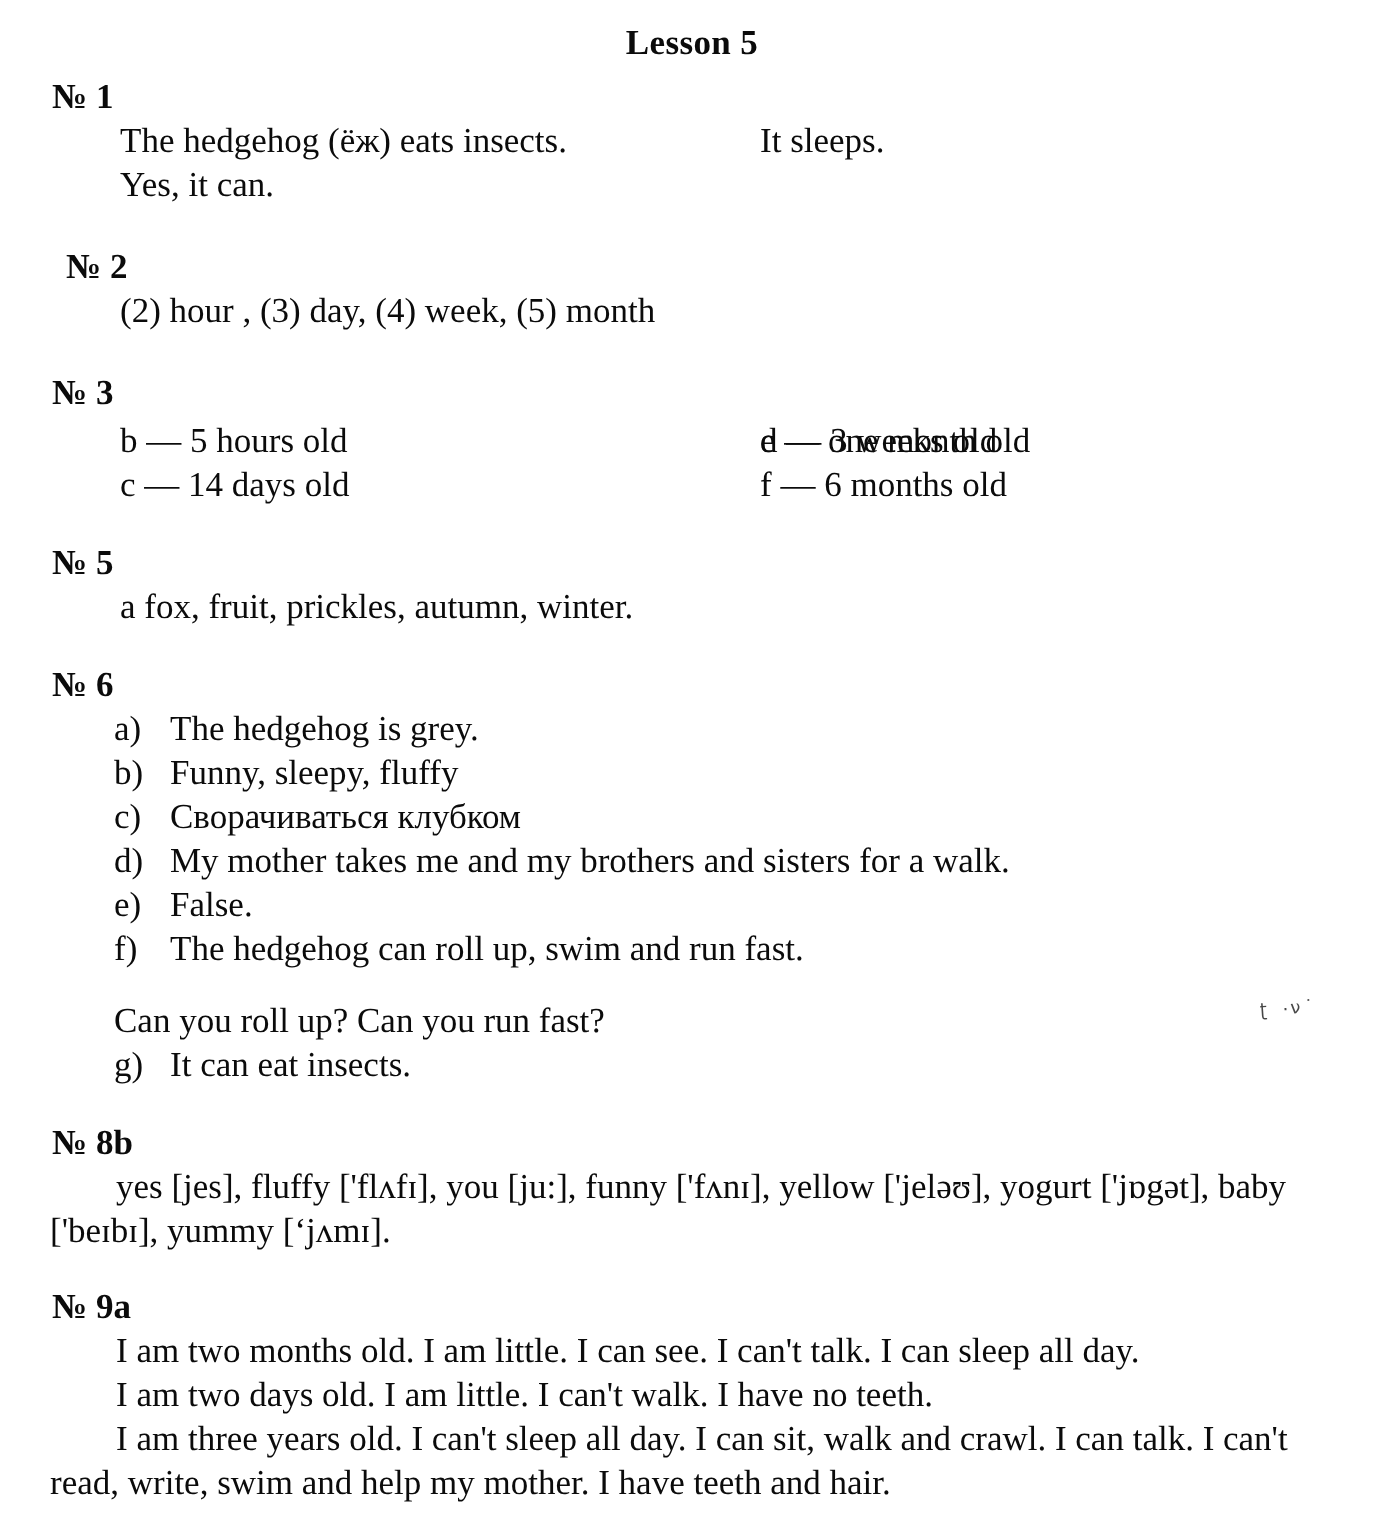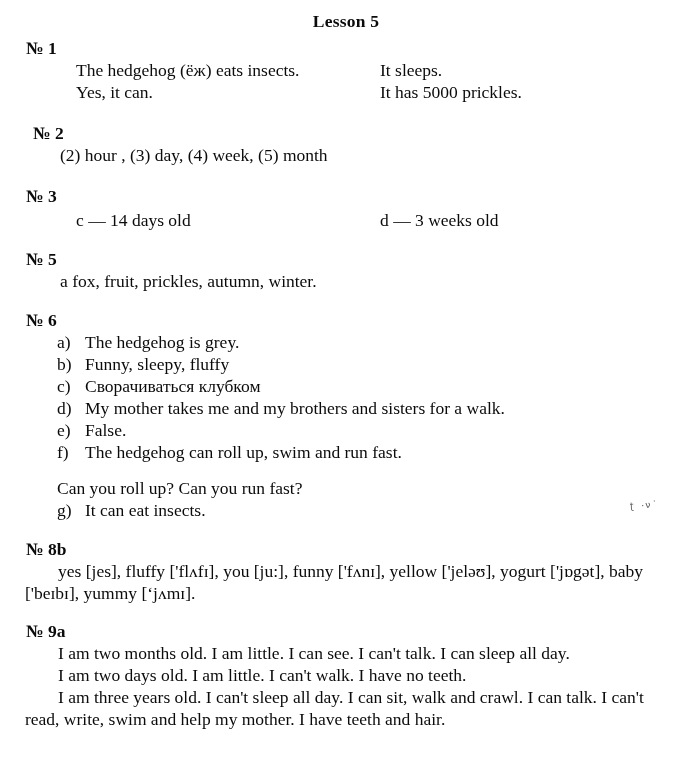--- a/index.html
+++ b/index.html
@@ -25,21 +25,21 @@
     font-weight: bold;
     margin-left: 26px;
     margin-top: 19px;
   }
   .sec-label.indent-slight { margin-left: 33px; }
   .mt-5  { margin-top: 5px; }
   .mt-16 { margin-top: 16px; }
   .mt-17 { margin-top: 17px; }
 
   
-  .tc-row { position: relative; padding-left: 76px; }
+  .tc-row { position: relative; padding-left: 60px; }
   .tc-row .right { position: absolute; left: 380px; top: 0; white-space: nowrap; }
 
   
   .line-answer { margin-left: 60px; }
 
   
   .li { display: flex; margin-left: 57px; }
   .li .marker { flex: none; width: 28px; }
   .li .txt { flex: 1; }
   .question-line { margin-left: 57px; margin-top: 14px; }
@@ -72,32 +72,36 @@
 
   <div class="title">Lesson 5</div>
 
   <div class="sec-label mt-5">№ 1</div>
   <div class="tc-row">
     <span>The hedgehog (ёж) eats insects.</span>
     <span class="right">It sleeps.</span>
   </div>
   <div class="tc-row">
     <span>Yes, it can.</span>
-    <span class="right">It has 5000 prickles.</span>
   </div>
 
   <div class="sec-label indent-slight">№ 2</div>
   <div class="line-answer">(2) hour , (3) day, (4) week, (5) month</div>
 
   <div class="sec-label">№ 3</div>
   <div class="tc-row" style="margin-top:2px">
     <span class="right">d — 3 weeks old</span>
   </div>
   <div class="tc-row">
+    <span>b — 5 hours old</span>
+    <span class="right">e — one month old</span>
+  </div>
+  <div class="tc-row">
     <span>c — 14 days old</span>
+    <span class="right">f — 6 months old</span>
   </div>
 
   <div class="sec-label mt-17">№ 5</div>
   <div class="line-answer">a fox, fruit, prickles, autumn, winter.</div>
 
   <div class="sec-label mt-17">№ 6</div>
   <div class="li">
     <span class="marker">a)</span>
     <span class="txt">The hedgehog is grey.</span>
   </div>

